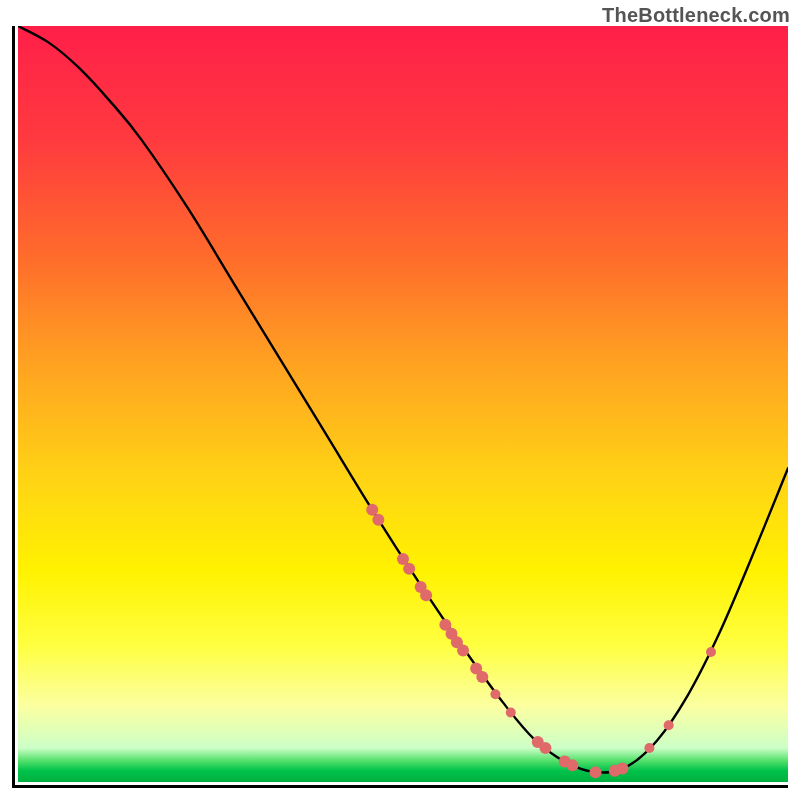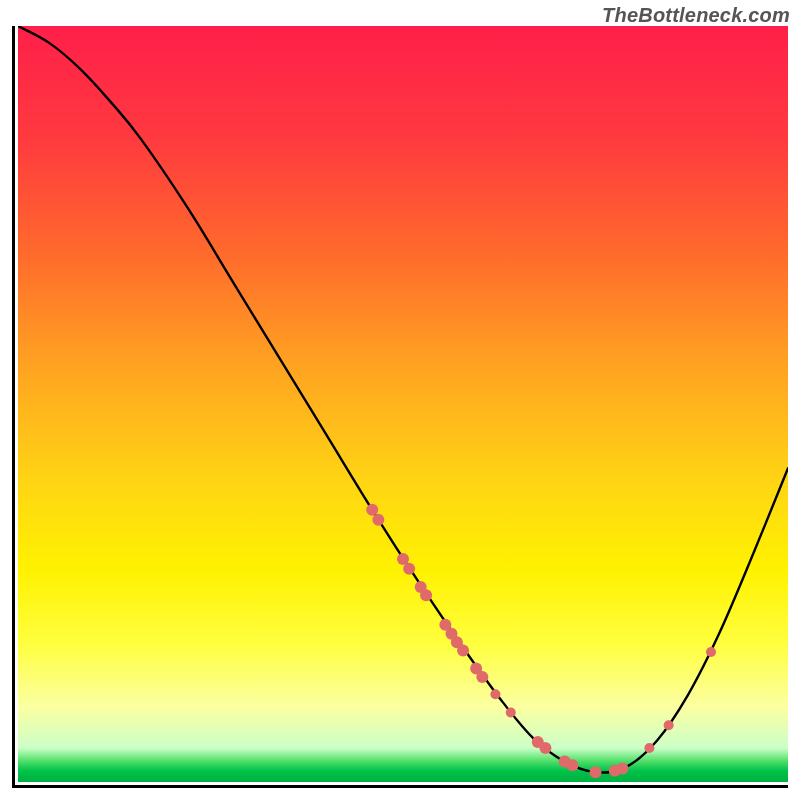--- a/index.html
+++ b/index.html
@@ -8,21 +8,20 @@
     width: 800px;
     height: 800px;
     background: #ffffff;
     font-family: -apple-system, BlinkMacSystemFont, "Segoe UI", Arial, sans-serif;
     overflow: hidden;
   }
   .container {
     position: relative;
     width: 800px;
     height: 800px;
-    font-style: italic;
   }
   .watermark {
     position: absolute;
     top: 4px;
     right: 10px;
     font-size: 20px;
     font-weight: 600;
     color: #555555;
     z-index: 5;
     letter-spacing: 0.2px;

